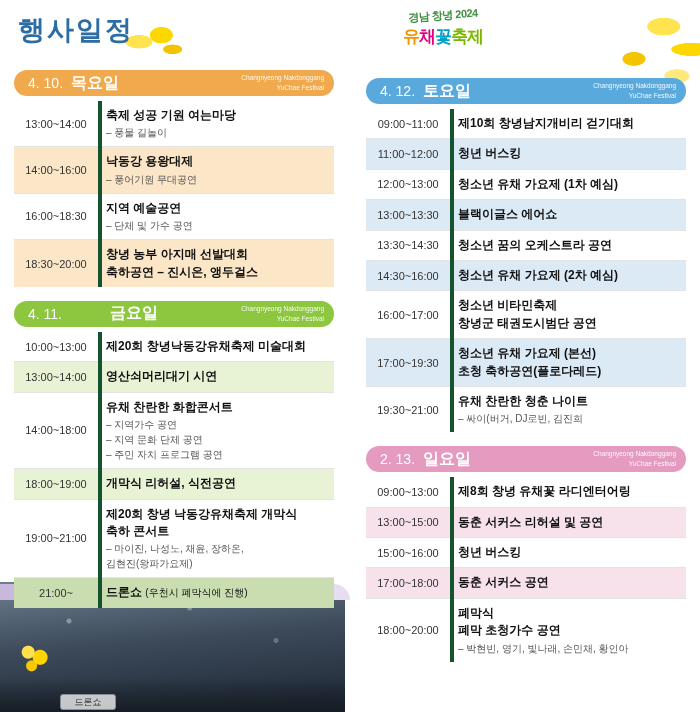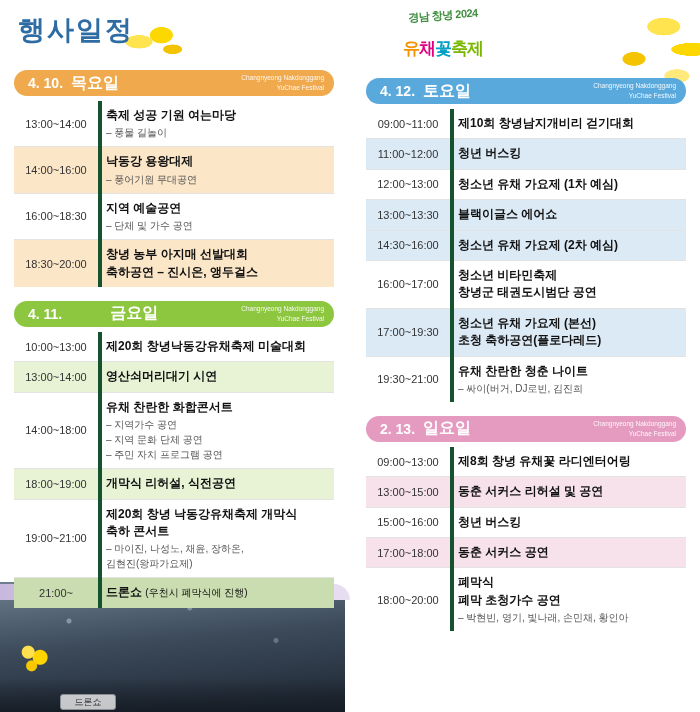--- a/index.html
+++ b/index.html
@@ -59,21 +59,21 @@
   }
   .logo-badge{
     position:absolute; left:378px; top:8px; width:130px; height:58px;
     text-align:center;
   }
   .logo-badge .l1{
     font-size:11px; color:#3f8f3f; font-weight:bold; letter-spacing:-.5px;
     transform: rotate(-4deg);
   }
   .logo-badge .l2{
-    margin-top:14px; font-size:17px; font-weight:bold; letter-spacing:-1px;
+    margin-top:2px; font-size:17px; font-weight:bold; letter-spacing:-1px;
     color:#e2007f;
   }
   .logo-badge .l2 b:nth-child(1){ color:#f29400; }
   .logo-badge .l2 b:nth-child(2){ color:#e2007f; }
   .logo-badge .l2 b:nth-child(3){ color:#00a0c6; }
   .logo-badge .l2 b:nth-child(4){ color:#7ab800; }
 
   
   .page-title{
     position:absolute; left:18px; top:12px;
@@ -85,21 +85,21 @@
   .col-left{ left:14px; top:70px; }
   .col-right{ left:366px; top:78px; }
 
   .card{ margin-bottom:14px; }
 
   .card-head{
     height:26px; border-radius:13px; position:relative;
     display:flex; align-items:center; padding-left:14px;
     color:#ffffff;
   }
-  .card-head .date{ font-size:14px; font-weight:bold; letter-spacing:0; }
+  .card-head .date{ font-size:14px; font-weight:normal; letter-spacing:0; }
   .card-head .day{ font-size:16px; font-weight:bold; margin-left:8px; }
   .card-head .eng{
     position:absolute; right:10px; top:3px; text-align:right;
     font-size:6.5px; line-height:1.5; color:rgba(255,255,255,.92);
   }
   .head-orange{ background:#f0a94c; }
   .head-green { background:#8dc63f;gap:40px; }
   .head-blue  { background:#5aa9dd; }
   .head-pink  { background:#e59ac0; }
 
@@ -274,20 +274,26 @@
         <td class="desc vsep">
           <div class="ev-title">청소년 유채 가요제 (1차 예심)</div>
         </td>
       </tr>
       <tr class="hl-blue row-div">
         <td class="time">13:00~13:30</td>
         <td class="desc vsep">
           <div class="ev-title">블랙이글스 에어쇼</div>
         </td>
       </tr>
+      <tr class="row-div">
+        <td class="time">13:30~14:30</td>
+        <td class="desc vsep">
+          <div class="ev-title">청소년 꿈의 오케스트라 공연</div>
+        </td>
+      </tr>
       <tr class="hl-blue row-div">
         <td class="time">14:30~16:00</td>
         <td class="desc vsep">
           <div class="ev-title">청소년 유채 가요제 (2차 예심)</div>
         </td>
       </tr>
       <tr class="row-div">
         <td class="time">16:00~17:00</td>
         <td class="desc vsep">
           <div class="ev-title" style="white-space:pre-line">청소년 비타민축제

